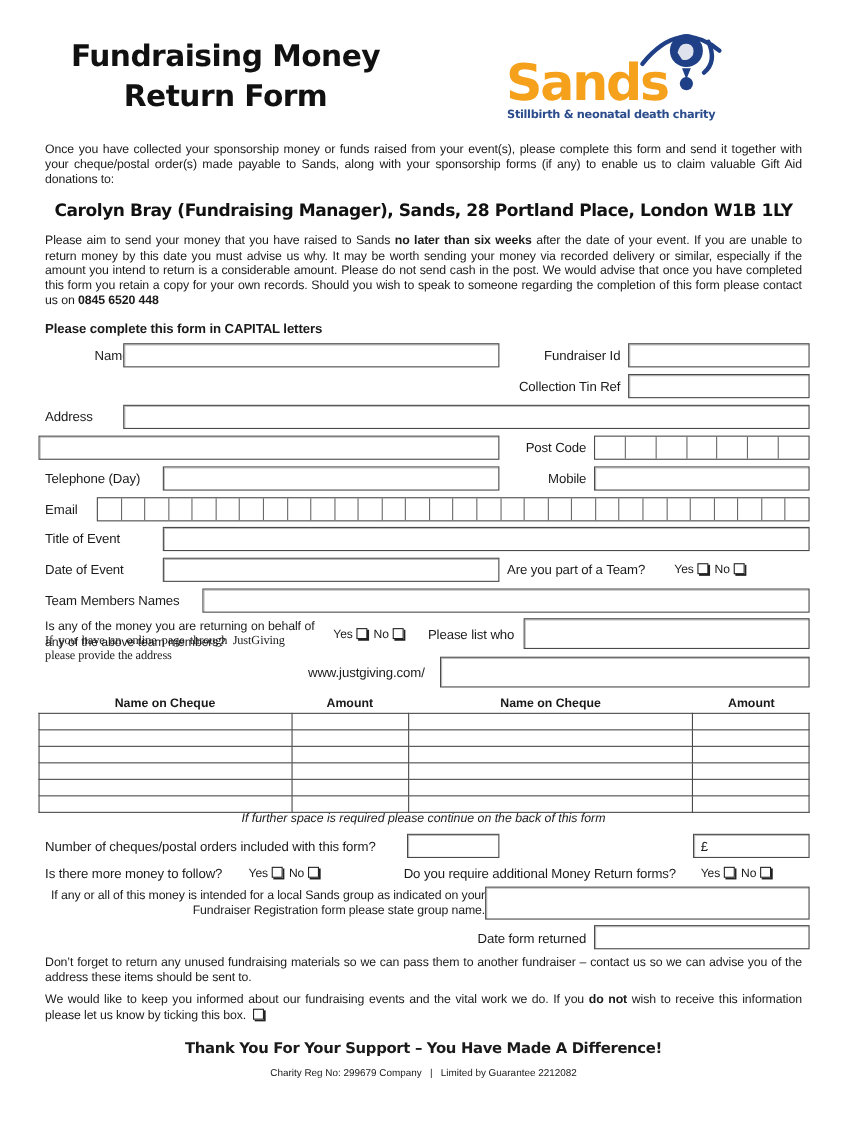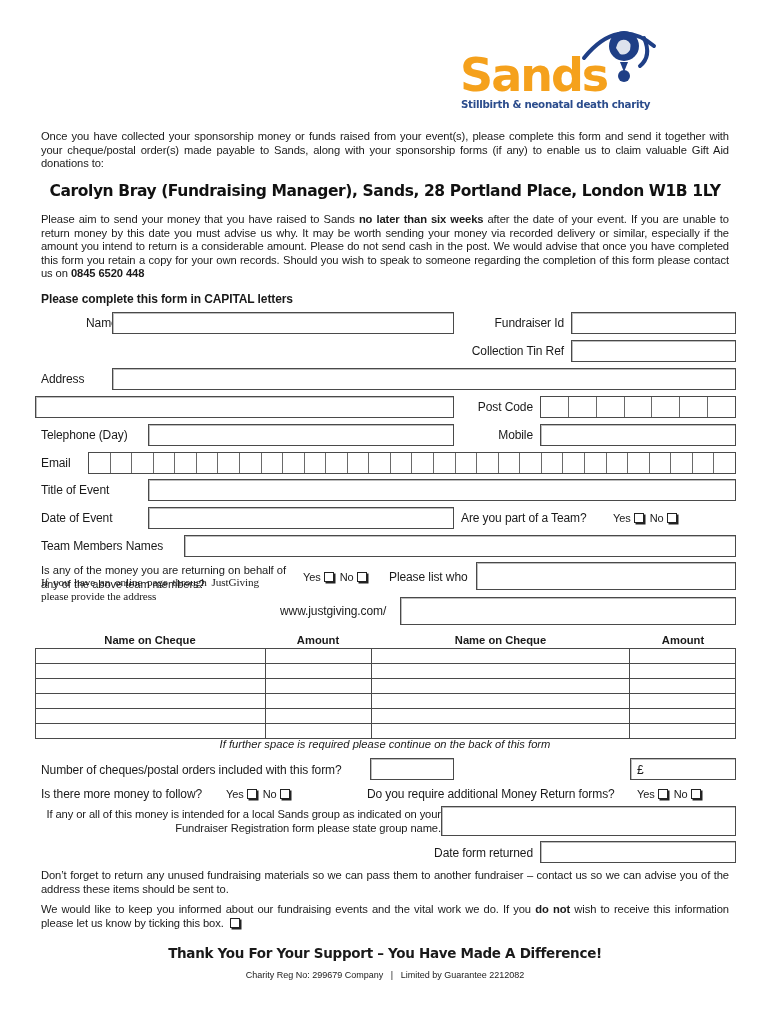--- a/index.html
+++ b/index.html
@@ -31,20 +31,22 @@
   .foot { font-size: 9px; text-align: center; line-height: 11.5px; white-space: nowrap; }
   .logo-word { font-family: "DejaVu Sans", sans-serif; font-weight: bold; font-size: 46px; color: #f5a11c;
                letter-spacing: -2px; line-height: 46px; }
   .logo-tag { font-family: "DejaVu Sans", sans-serif; font-weight: bold; font-size: 10.3px; color: #2b4c8c;
               letter-spacing: -0.3px; white-space: nowrap; }
 </style>
 </head>
 <body>
 
 <div class="abs title" style="left:40px; top:34px; width:330px;">
+  <div>Fundraising Money</div>
+  <div>Return Form</div>
 </div>
 
 <div class="abs" style="left:458px; top:22px; width:210px; height:92px;">
   <div class="abs logo-word" style="left:2px; top:30px;">Sands</div>
   <svg class="abs" style="left:122px; top:0px;" width="80" height="72" viewBox="0 0 80 72">
     <path d="M4 36 Q38 -6 74 24" stroke="#1f3f86" stroke-width="4" fill="none" stroke-linecap="round"></path>
     <path d="M64 16 Q72 34 60 44" stroke="#1f3f86" stroke-width="4" fill="none" stroke-linecap="round"></path>
     <circle cx="44" cy="24" r="15" fill="#1f3f86"></circle>
     <path d="M36 26 q2 -10 10 -8 q6 2 4 10 q-4 6 -10 4 z" fill="#ffffff" opacity="0.85"></path>
     <path d="M40 40 L44 50 L48 40 Z" fill="#1f3f86"></path>

